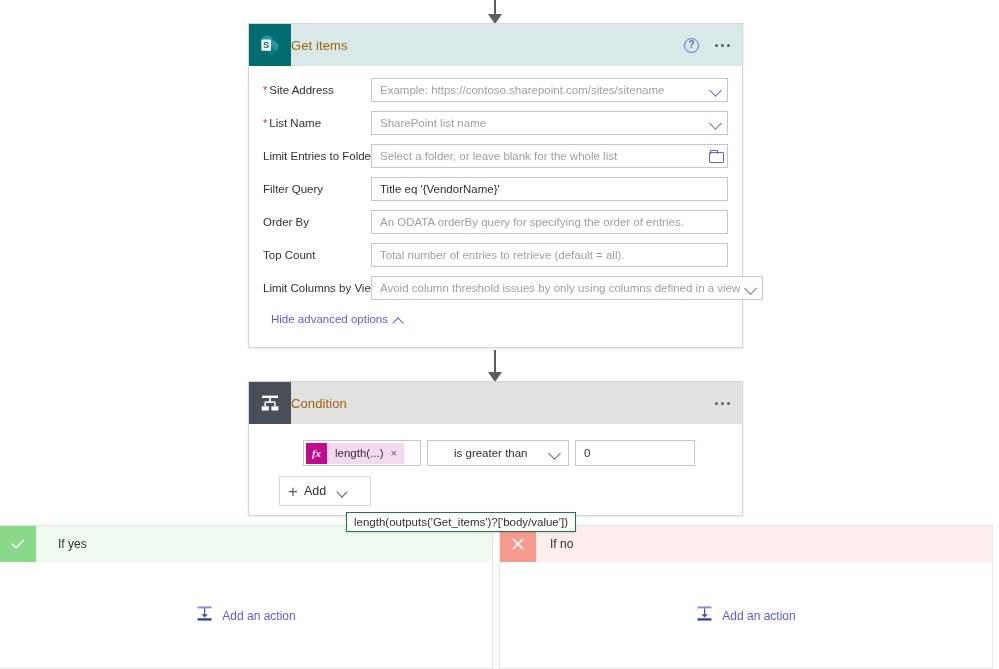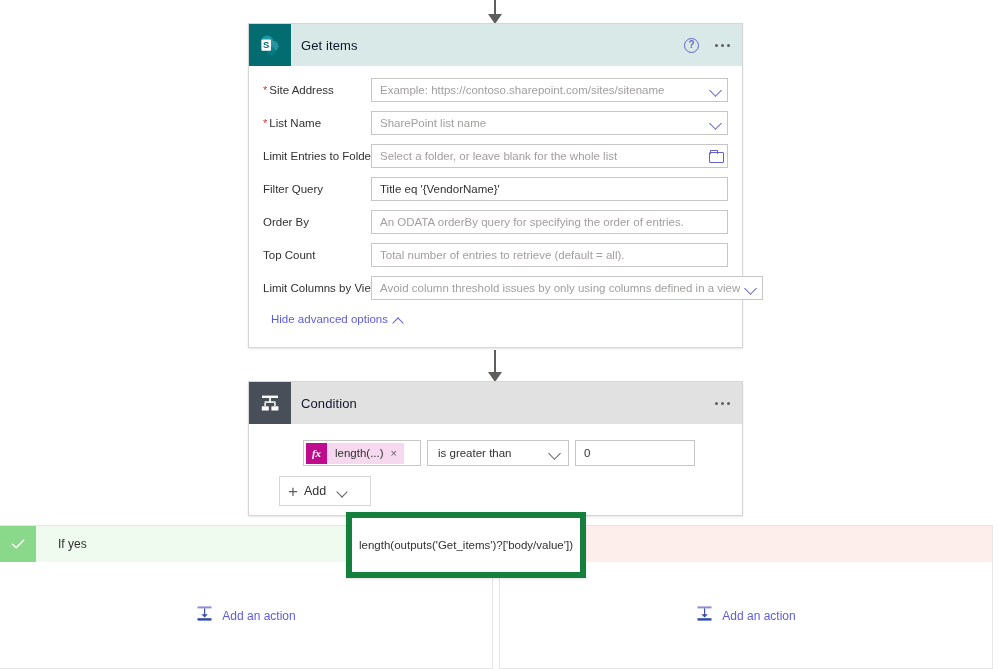--- a/index.html
+++ b/index.html
@@ -39,21 +39,21 @@
   #card-getitems .card-header { background: #d9e9e7; }
   #card-condition .card-header { background: #e1e1e1; }
 
   .card-icon {
     width: 42px; height: 42px; flex: 0 0 42px;
     display: flex; align-items: center; justify-content: center;
   }
   .icon-sharepoint { background: #036c70; }
   .icon-condition  { background: #484f58; }
 
-  .card-title { font-size: 13px; color: #0f172a; margin-left: 10px; letter-spacing: .1px; }
+  .card-title { font-size: 13px; color: #a16207; margin-left: 0; letter-spacing: .1px; }
 
   .header-actions { position: absolute; right: 12px; top: 0; height: 42px; display: flex; align-items: center; gap: 16px; }
   .help-icon { width: 15px; height: 15px; border: 1.3px solid #6264c8; border-radius: 50%;
                color: #6264c8; font-size: 10px; line-height: 12px; text-align: center; font-weight: 600; }
   .ellipsis { display: flex; gap: 3px; align-items: center; }
   .ellipsis i { width: 3px; height: 3px; border-radius: 50%; background: #605e5c; display: block; }
 
   
   .card-body { padding: 12px 14px 0 14px; }
   .form-row { display: flex; align-items: center; margin-bottom: 9px; height: 24px; }
@@ -104,42 +104,42 @@
   }
   .token .fx {
     width: 21px; height: 21px; background: #c10b8e; color: #fff;
     font-size: 11px; font-style: italic; font-weight: 700;
     display: flex; align-items: center; justify-content: center; font-family: "Liberation Serif", serif;
   }
   .token .token-text { font-size: 11.5px; color: #323130; padding: 0 7px 0 8px; }
   .token .token-x { font-size: 11px; color: #605e5c; padding-right: 7px; cursor: pointer; }
   .op-field {
     width: 142px; height: 26px; border: 1px solid #c8c6c4; background: #fff;
-    display: flex; align-items: center; padding: 0 6px 0 10px; margin-left: 6px;
+    display: flex; align-items: center; padding: 0 6px 0 26px; margin-left: 6px;
   }
   .op-field .text { flex: 1 1 auto; font-size: 11.5px; color: #323130; }
   .val-field {
     width: 120px; height: 26px; border: 1px solid #c8c6c4; background: #fff;
     display: flex; align-items: center; padding: 0 8px; margin-left: 6px;
   }
   .val-field .text { font-size: 11.5px; color: #323130; }
 
   .add-btn {
     margin-top: 10px; width: 92px; height: 30px; border: 1px solid #d6d6d6; background: #fff;
     display: flex; align-items: center; padding: 0 8px; gap: 6px; cursor: pointer;
   }
   .add-btn .plus { font-size: 17px; color: #605e5c; line-height: 1; font-weight: 300; }
   .add-btn .lbl { font-size: 12.5px; color: #323130; }
   .add-btn .chev { width: 12px; height: 12px; }
   .add-btn .chev::before { border-color: #605e5c; width: 7px; height: 7px; }
 
   .tooltip {
     position: absolute; left: 97px; top: 88px;
-    background: #ffffff; border: 6px solid #15803d;
-    padding: 21px 7px; font-size: 11.5px; color: #323130; white-space: nowrap;
+    background: #ffffff; border: 1px solid #15803d;
+    padding: 3px 7px; font-size: 11.5px; color: #323130; white-space: nowrap;
     box-shadow: 0 1px 2px rgba(0,0,0,.12); z-index: 20;
   }
 
   
   .branch { position: absolute; top: 525px; height: 144px; background: #fff; border: 1px solid #e6e6e6; }
   #branch-yes { left: -1px;  width: 494px; }
   #branch-no  { left: 499px; width: 494px; }
   .branch-header { display: flex; align-items: center; height: 36px; }
   #branch-yes .branch-header { background: #eefbee; gap: 8px; }
   #branch-no  .branch-header { background: #fdeeec; }

